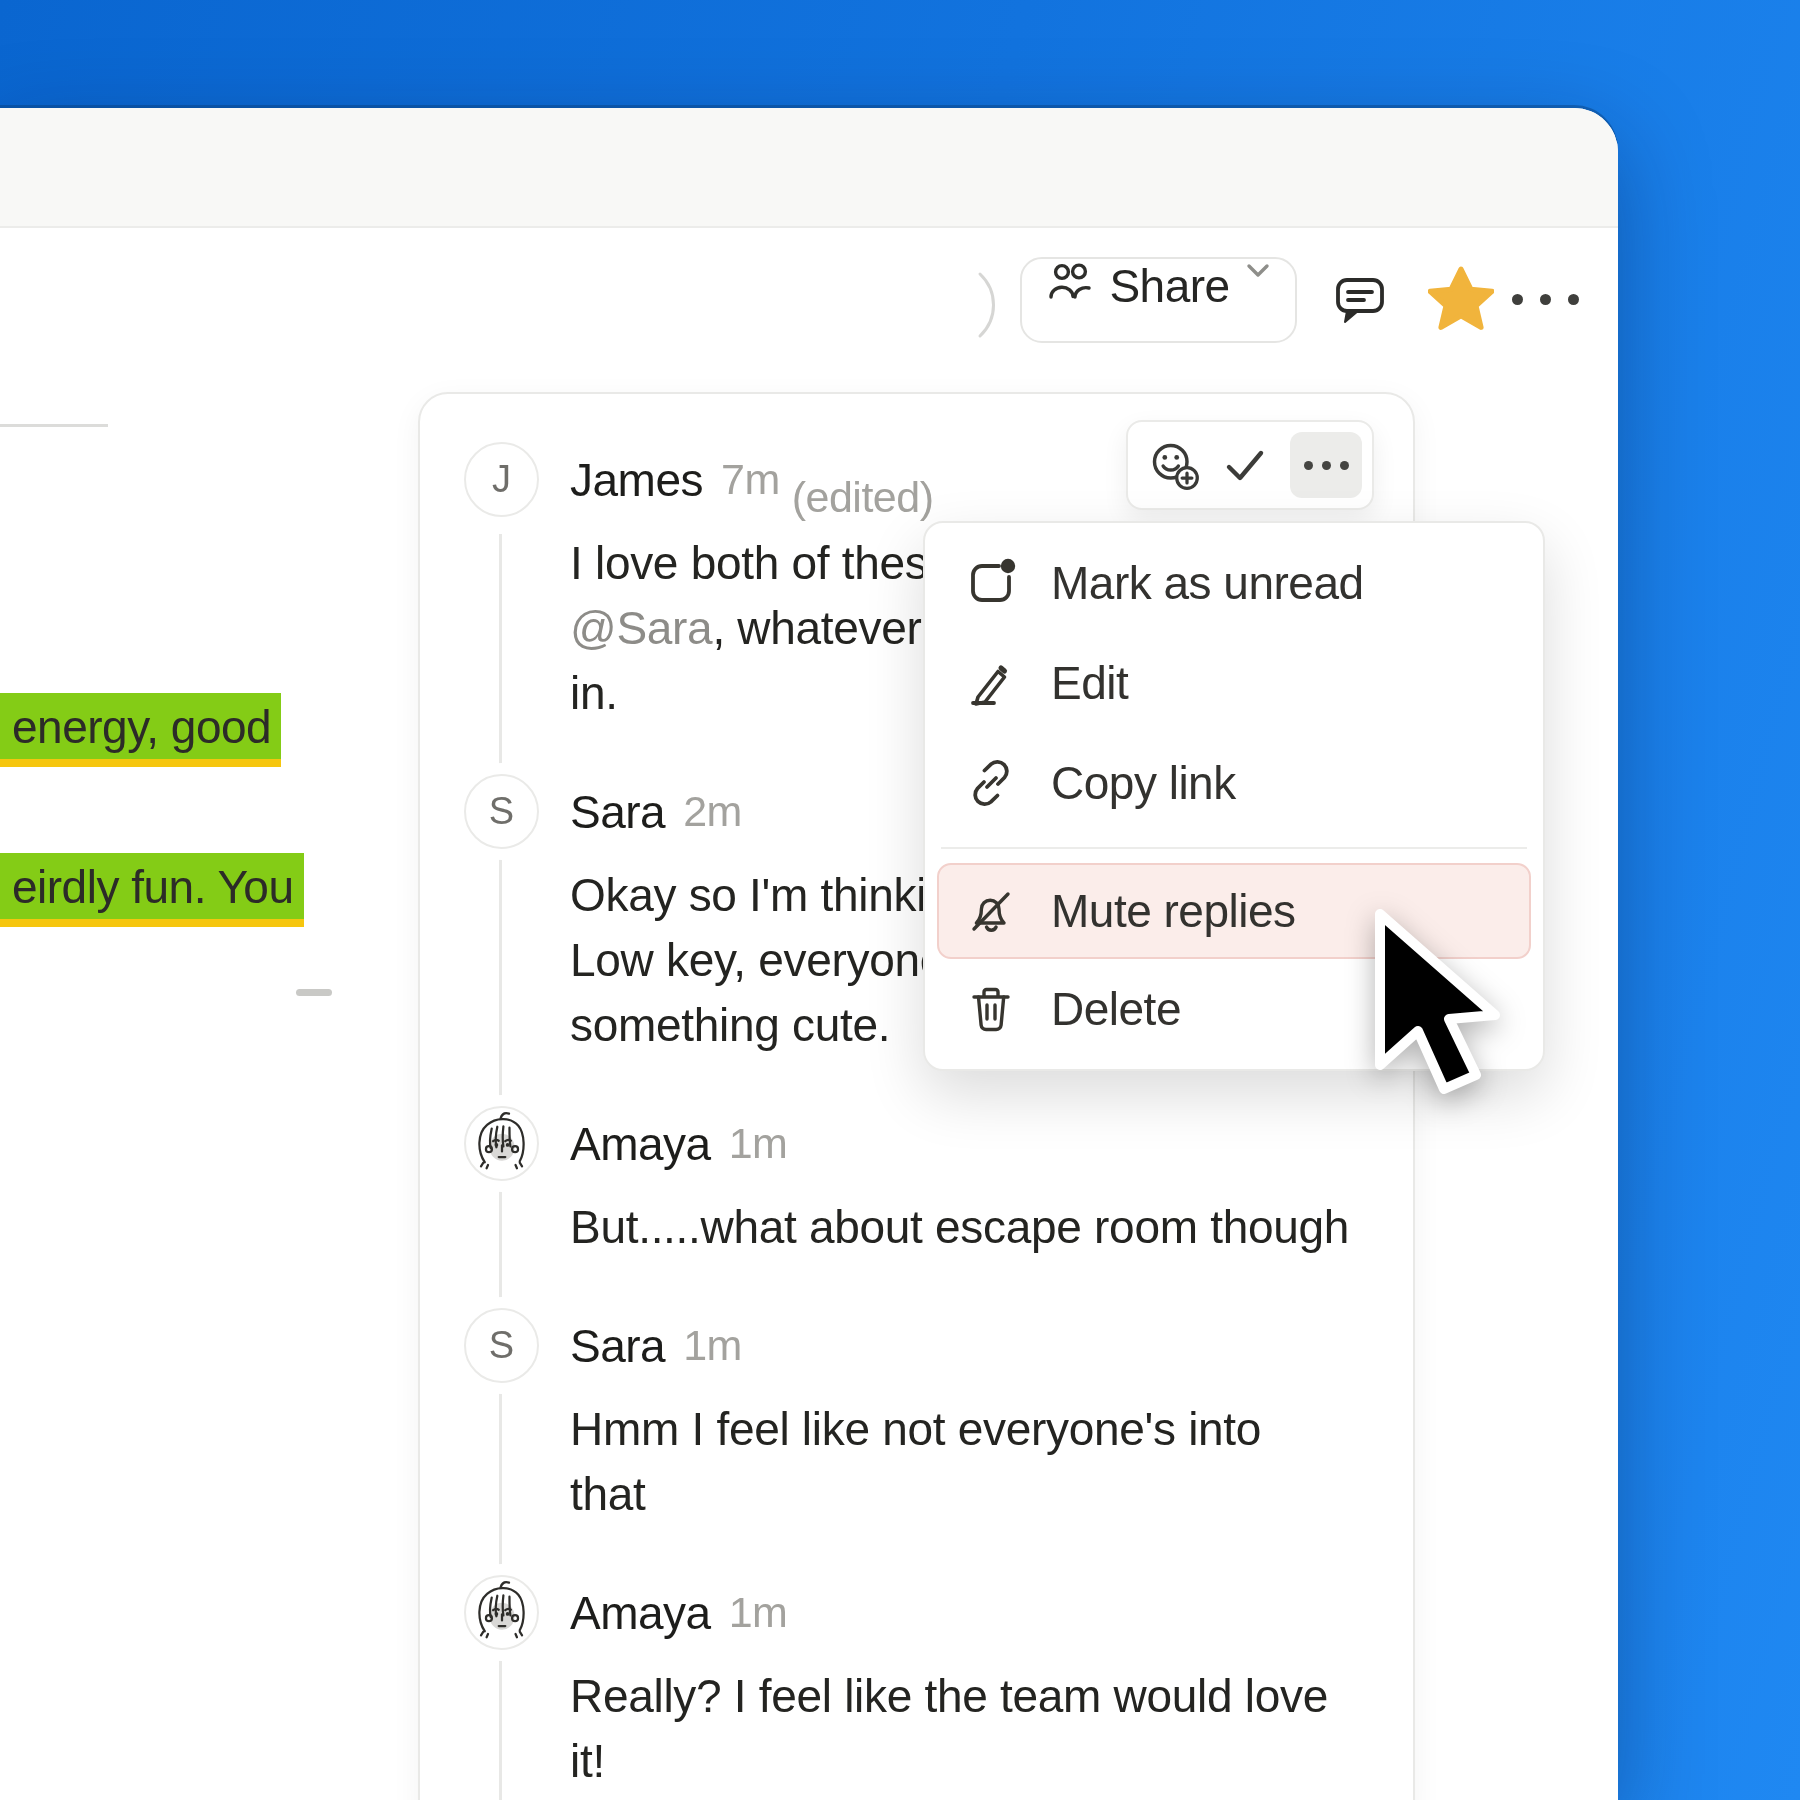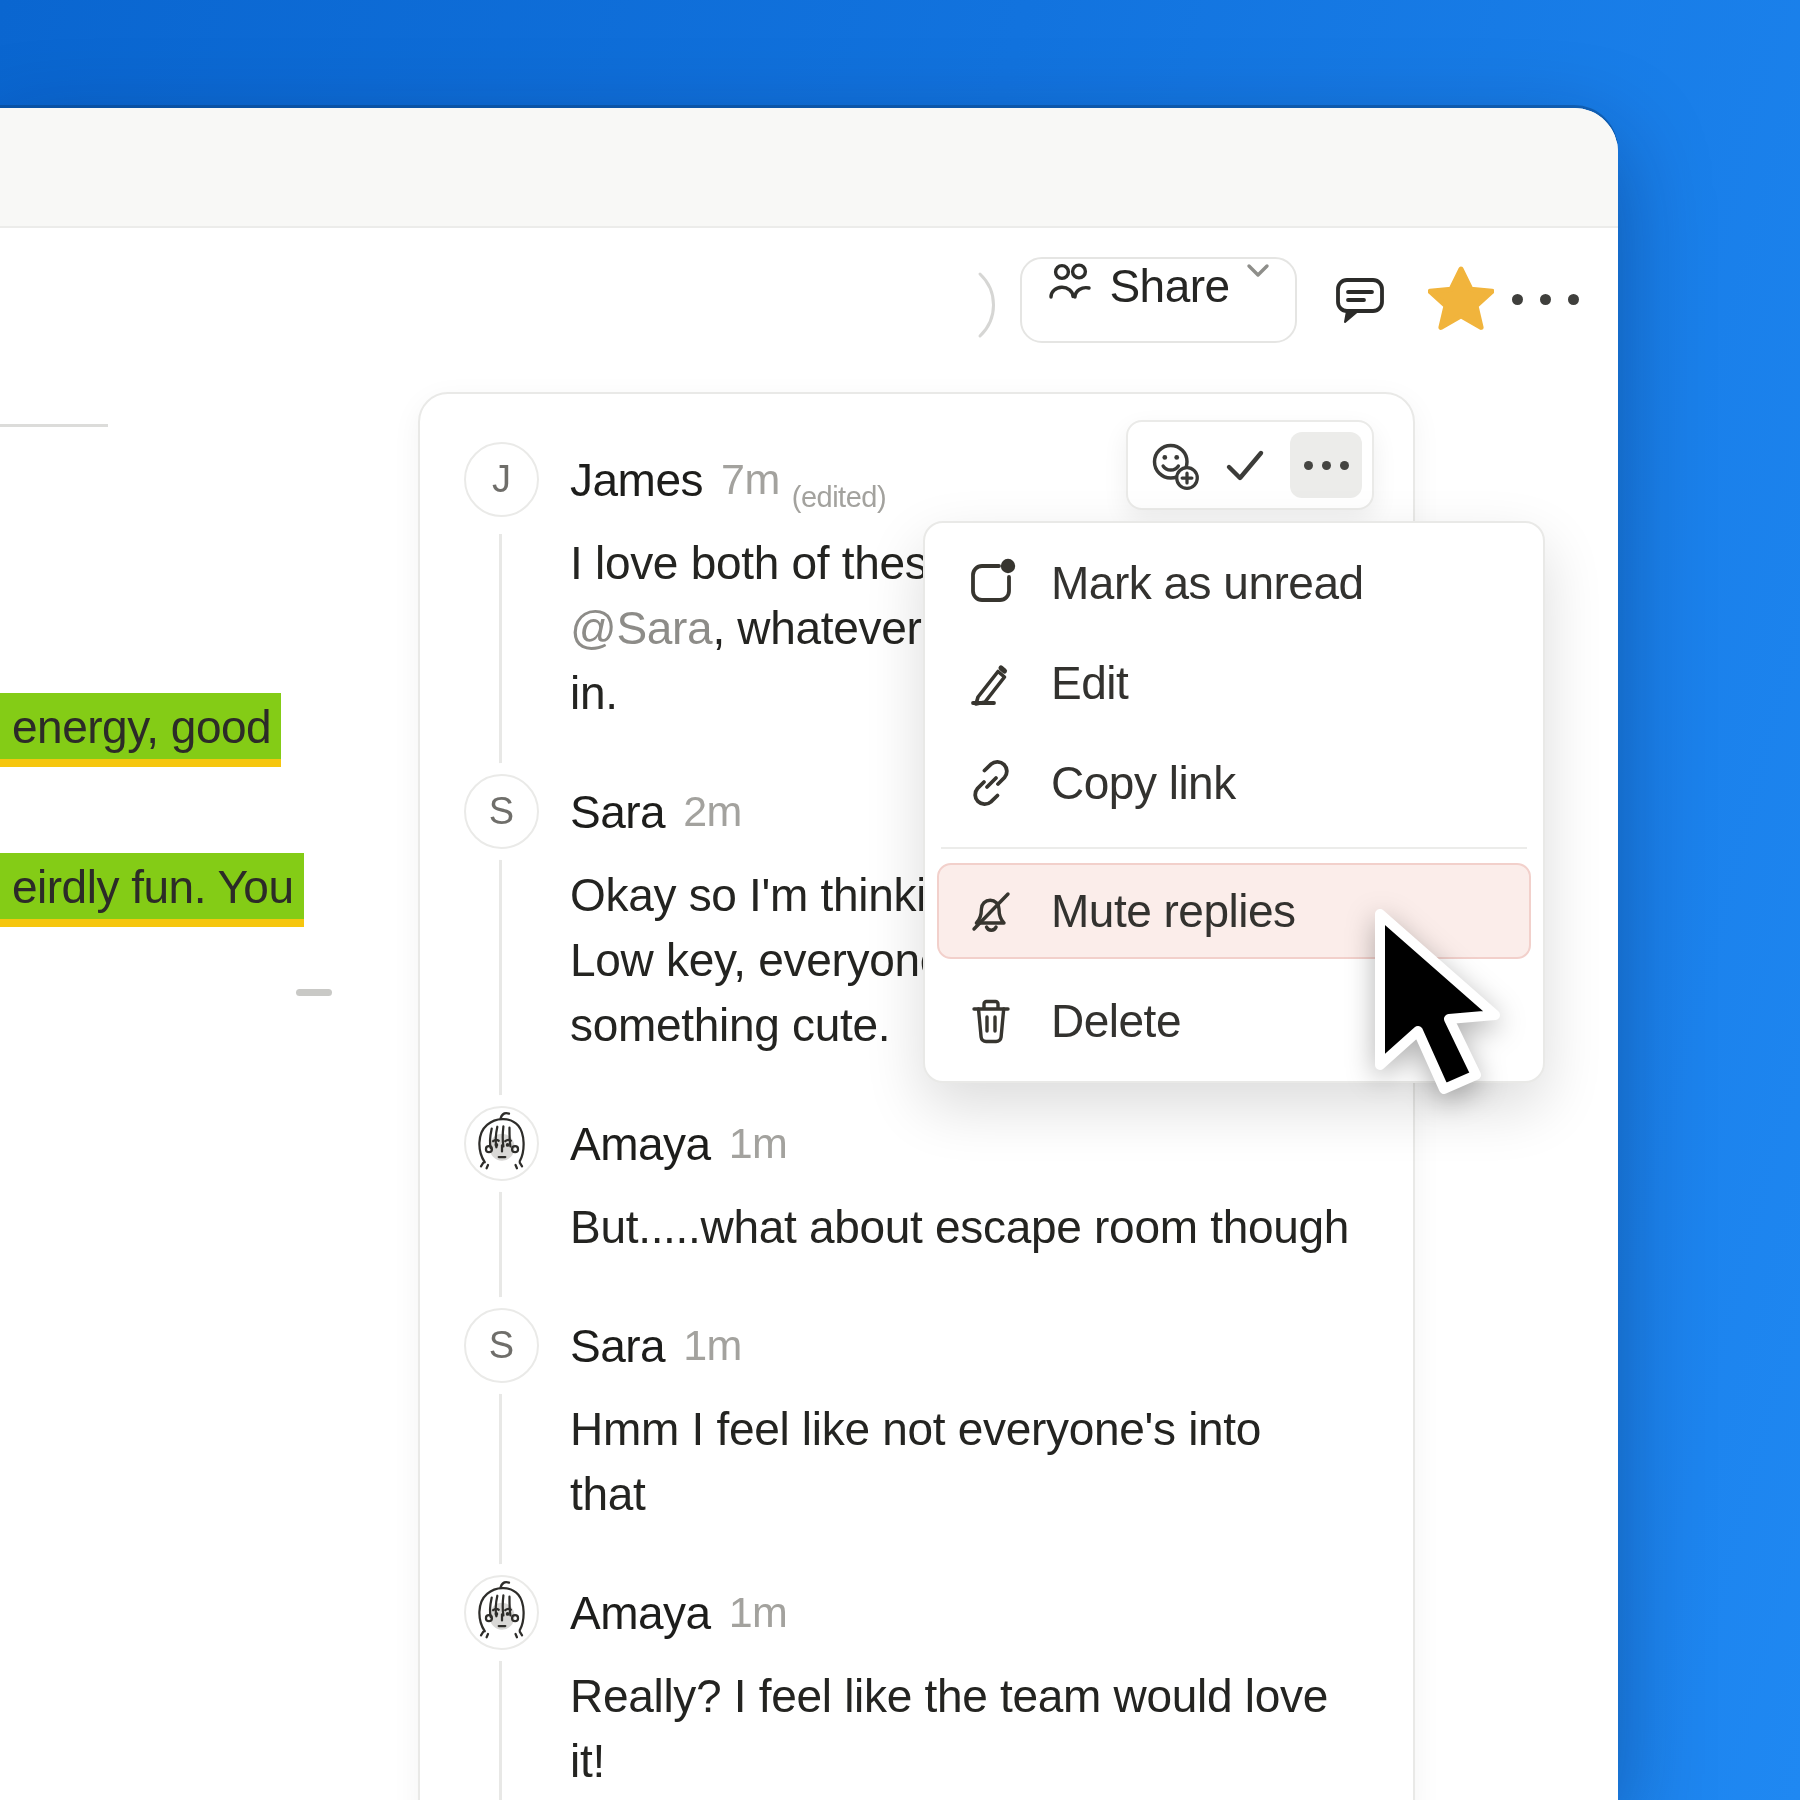--- a/index.html
+++ b/index.html
@@ -50,21 +50,21 @@
     flex:0 0 75px;width:75px;height:75px;margin-left:44px;box-sizing:border-box;
     border:2.5px solid #eaeae8;border-radius:50%;background:#fff;
     display:flex;align-items:center;justify-content:center;
     position:relative;z-index:2;box-shadow:0 0 0 11px #fff;
   }
   .avatar .letter{font-size:38px;color:#6f6e6a;}
   .c-content{margin-left:31px;min-width:0;}
   .meta{display:flex;align-items:center;height:75px;gap:18px;}
   .author{font-size:46px;font-weight:400;color:#1d1d1b;letter-spacing:-0.5px;}
   .time{font-size:43px;color:#a3a29e;letter-spacing:-0.5px;}
-  .edited{font-size:29px;color:#a3a29e;margin-left:-6px;letter-spacing:-0.5px;margin-top:36px;}
+  .edited{font-size:43px;color:#a3a29e;margin-left:-6px;letter-spacing:-0.5px;margin-top:36px;}
   .body{margin-top:14px;font-size:46px;line-height:65px;color:#242421;letter-spacing:-0.3px;}
   .body .line{white-space:nowrap;}
   .mention{color:#8d8c88;}
   
   .hover-bar{
     position:absolute;left:1126px;top:312px;width:248px;height:90px;box-sizing:border-box;
     background:#fff;border:2.5px solid #eaeae8;border-radius:16px;
     box-shadow:0 10px 26px rgba(0,0,0,.07);
     display:flex;align-items:center;padding:0 10px 0 20px;gap:22px;z-index:5;
   }
@@ -80,21 +80,21 @@
     box-shadow:0 24px 60px rgba(0,0,0,.14);
     padding:10px 0;z-index:6;
   }
   .menu-item{
     height:100px;display:flex;align-items:center;gap:34px;padding-left:40px;cursor:default;
   }
   .menu-item .mi-label{font-size:46px;color:#33322f;letter-spacing:-0.5px;white-space:nowrap;}
   .menu-item .mi-icon{width:52px;height:52px;flex:0 0 52px;display:flex;align-items:center;justify-content:center;}
   .menu-sep{border-top:2.5px solid #ececea;margin:14px 16px;}
   .menu-item.highlighted{
-    margin:12px 12px;height:96px;box-sizing:border-box;padding-left:26px;
+    margin:0 12px;height:96px;box-sizing:border-box;padding-left:26px;
     background:#fbedea;border:2.5px solid #f2d0cb;border-radius:14px;
   }
   
   .cursor{position:absolute;left:1366px;top:797px;z-index:9;filter:drop-shadow(0 8px 14px rgba(0,0,0,.30));}
   svg{display:block;}
 </style>
 </head>
 <body>
 
 <div id="window">

